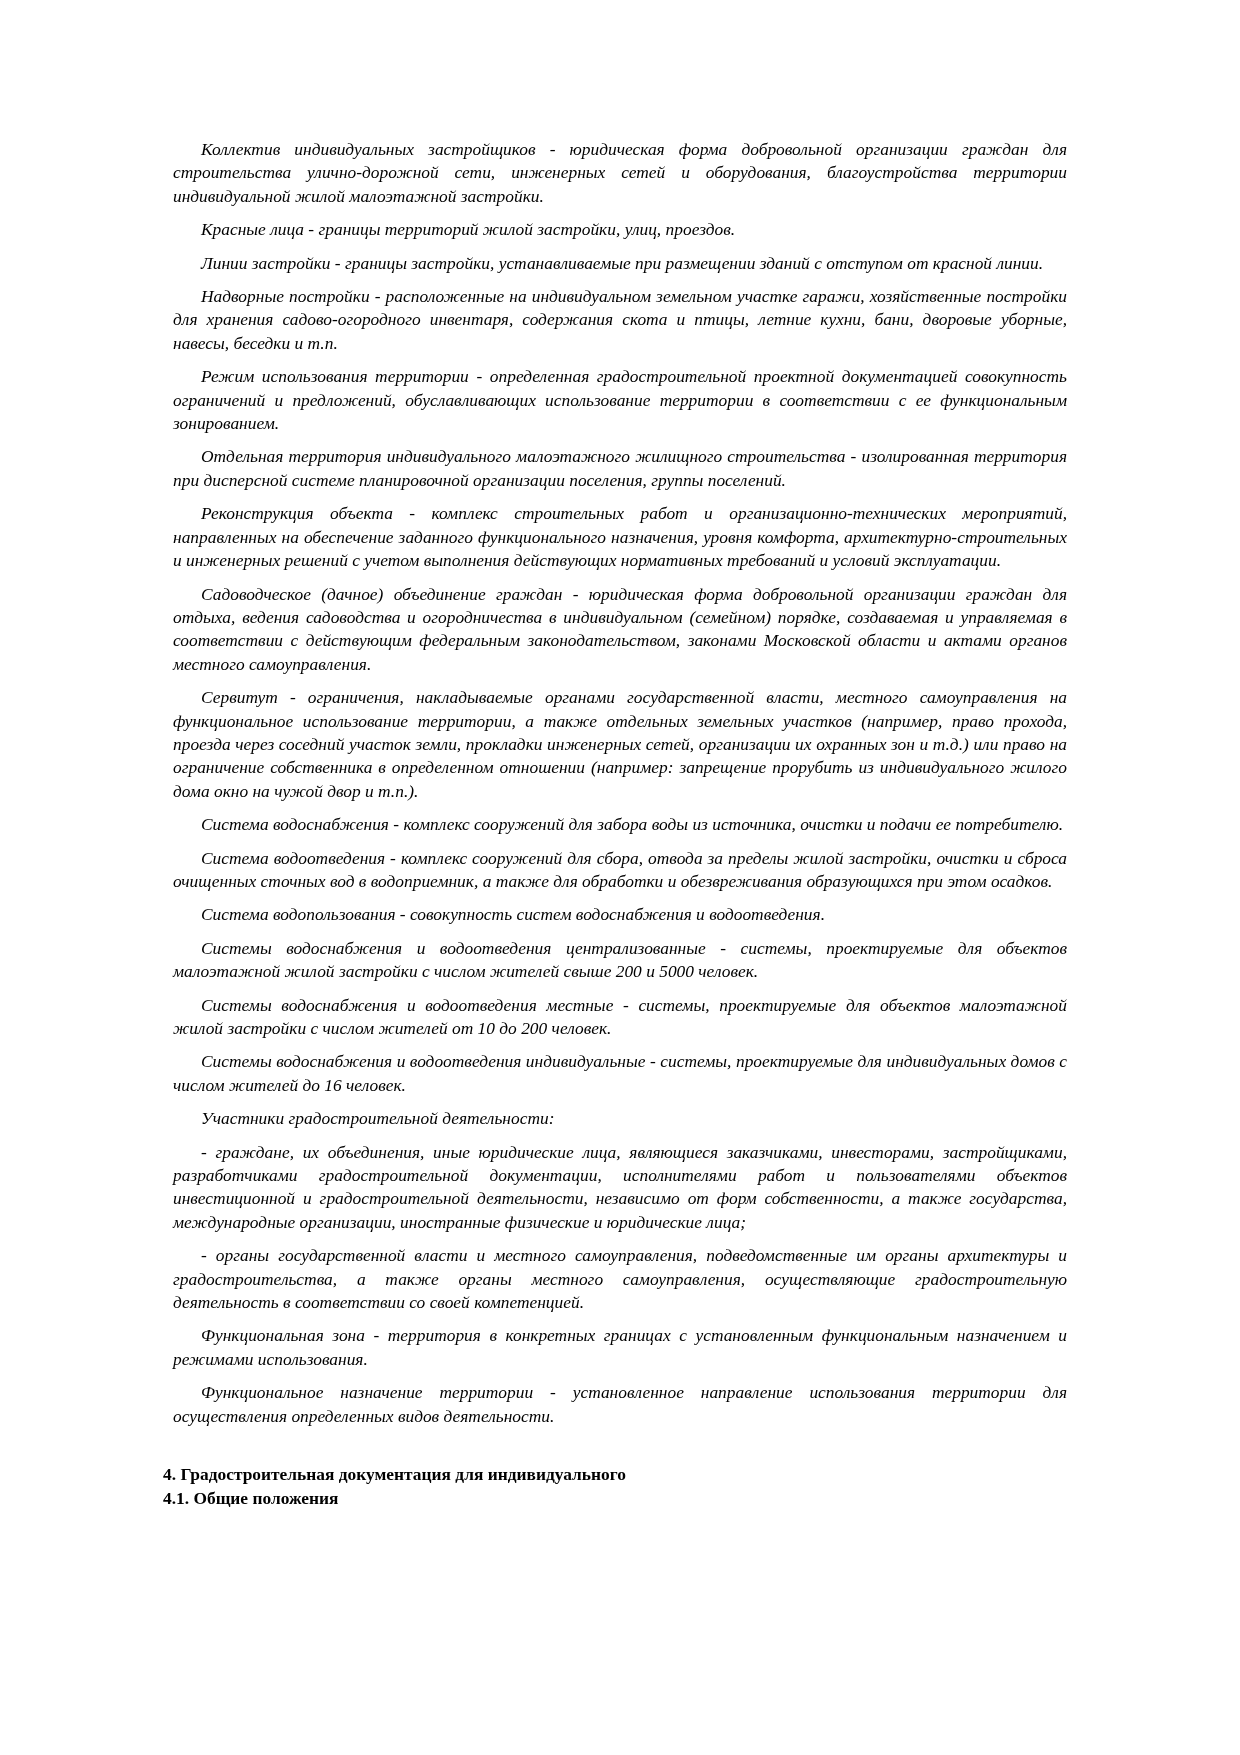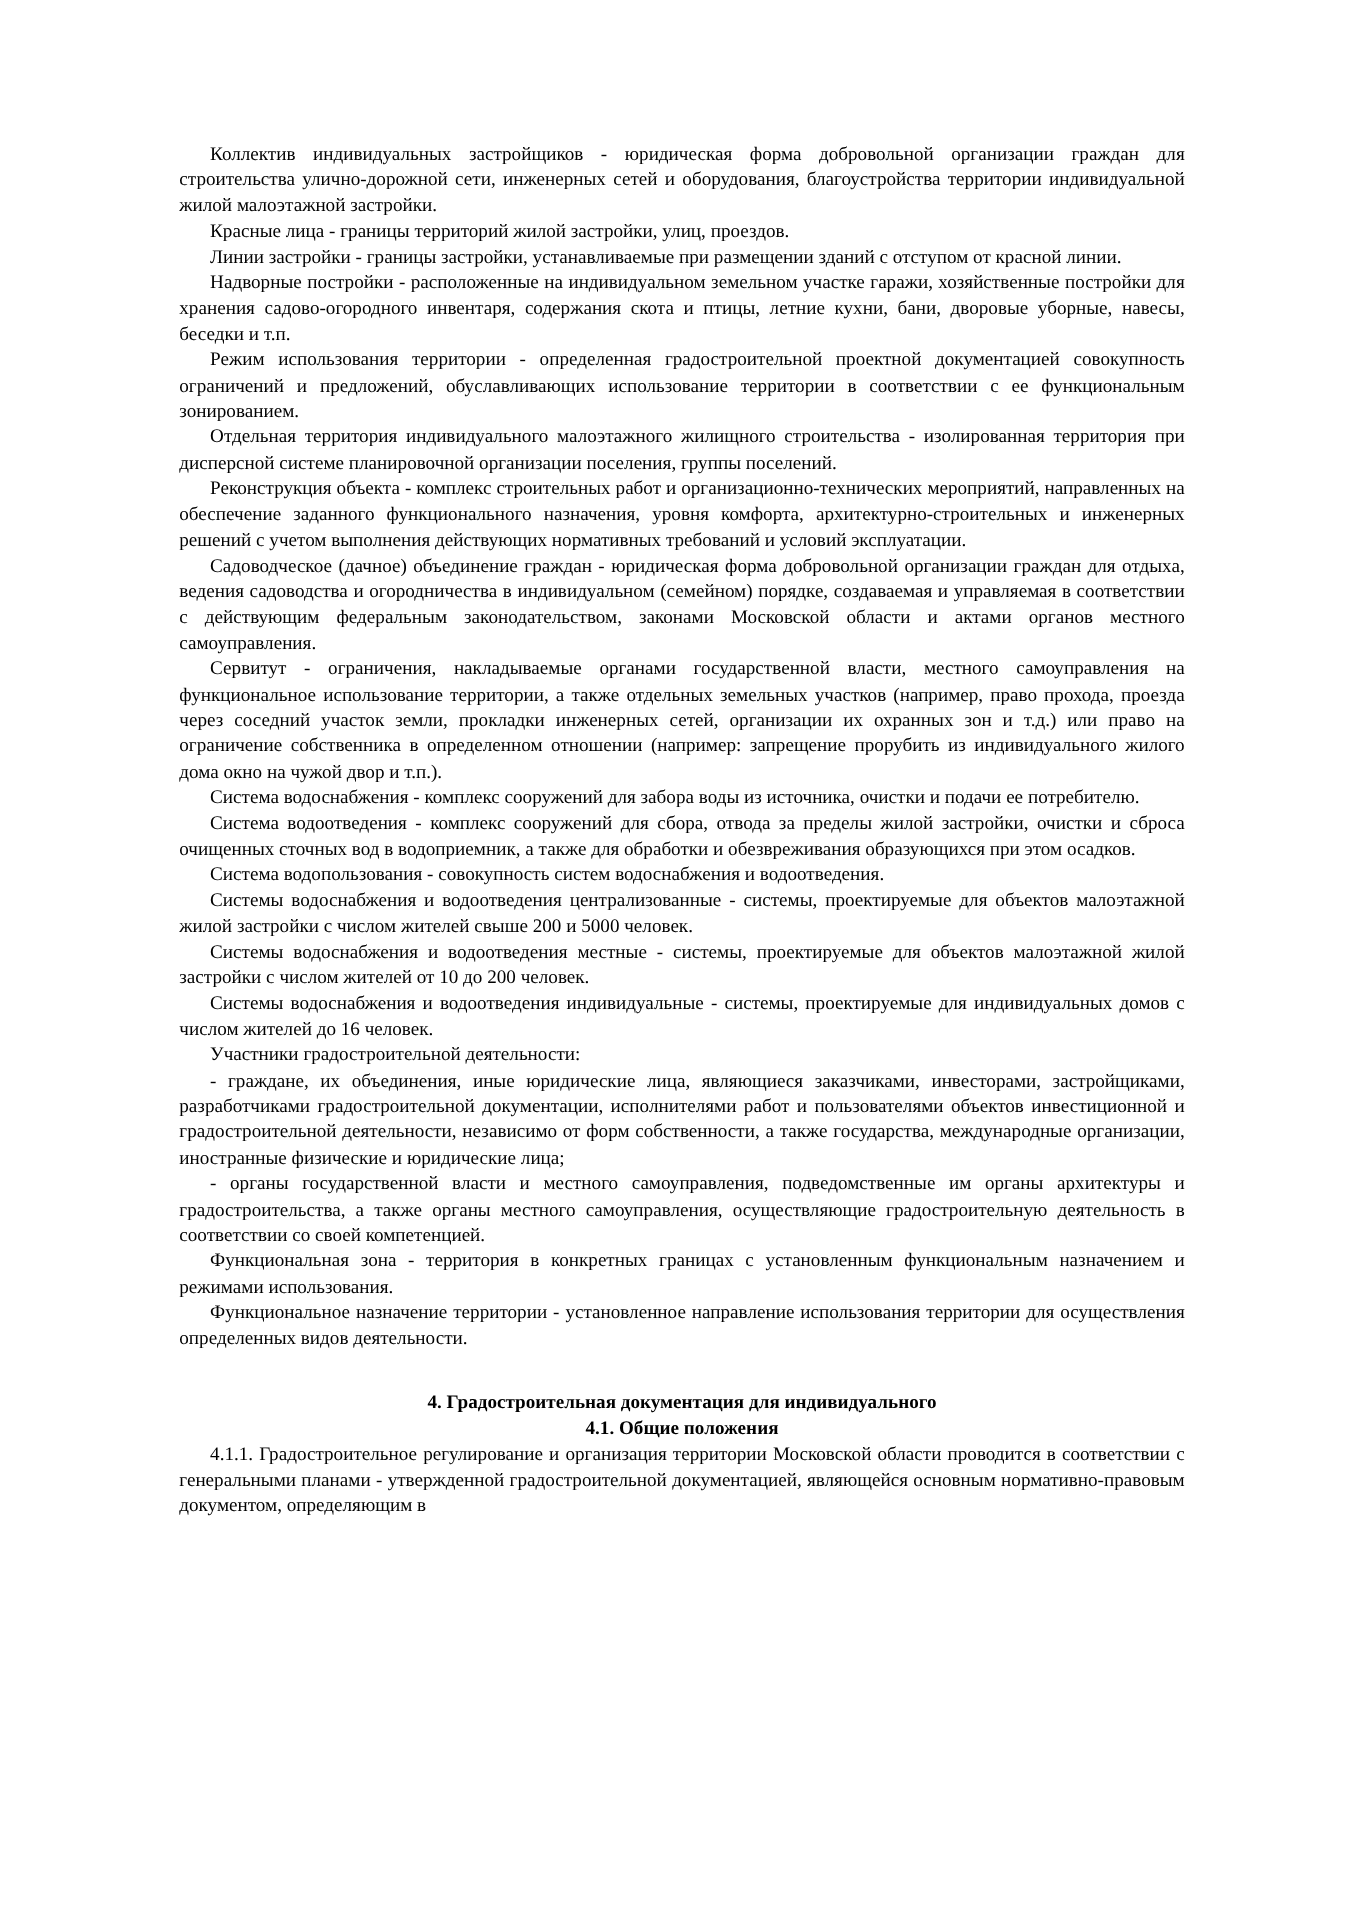--- a/index.html
+++ b/index.html
@@ -20,27 +20,28 @@
     padding: 128px 163px 60px 163px;
     background: #ffffff;
   }
   .doc-body {
     font-size: 17.4px;
     line-height: 1.345;
     text-align: justify;
     text-justify: inter-word;
   }
   p.para {
-    margin: 0;
+    margin: 10px;
     text-indent: 28px;
     text-align: justify;
+    font-style: italic;
   }
   .section-heading {
     margin: 34px 0 0 0;
-    text-align: center;
+    text-align: left;
     font-weight: bold;
     font-size: 17.4px;
     line-height: 1.38;
   }
   .heading-line {
     display: block;
   }
   .after-heading {
     margin-top: 30px;
   }
@@ -70,16 +71,15 @@
     <p class="para">- граждане, их объединения, иные юридические лица, являющиеся заказчиками, инвесторами, застройщиками, разработчиками градостроительной документации, исполнителями работ и пользователями объектов инвестиционной и градостроительной деятельности, независимо от форм собственности, а также государства, международные организации, иностранные физические и юридические лица;</p>
     <p class="para">- органы государственной власти и местного самоуправления, подведомственные им органы архитектуры и градостроительства, а также органы местного самоуправления, осуществляющие градостроительную деятельность в соответствии со своей компетенцией.</p>
     <p class="para">Функциональная зона - территория в конкретных границах с установленным функциональным назначением и режимами использования.</p>
     <p class="para">Функциональное назначение территории - установленное направление использования территории для осуществления определенных видов деятельности.</p>
 
     <div class="section-heading">
       <span class="heading-line">4. Градостроительная документация для индивидуального</span>
       <span class="heading-line">4.1. Общие положения</span>
     </div>
 
-    <p class="para after-heading">4.1.1. Градостроительное регулирование и организация территории Московской области проводится в соответствии с генеральными планами - утвержденной градостроительной документацией, являющейся основным нормативно-правовым документом, определяющим в</p>
 
   </div>
 </div>
 
 </body></html>

